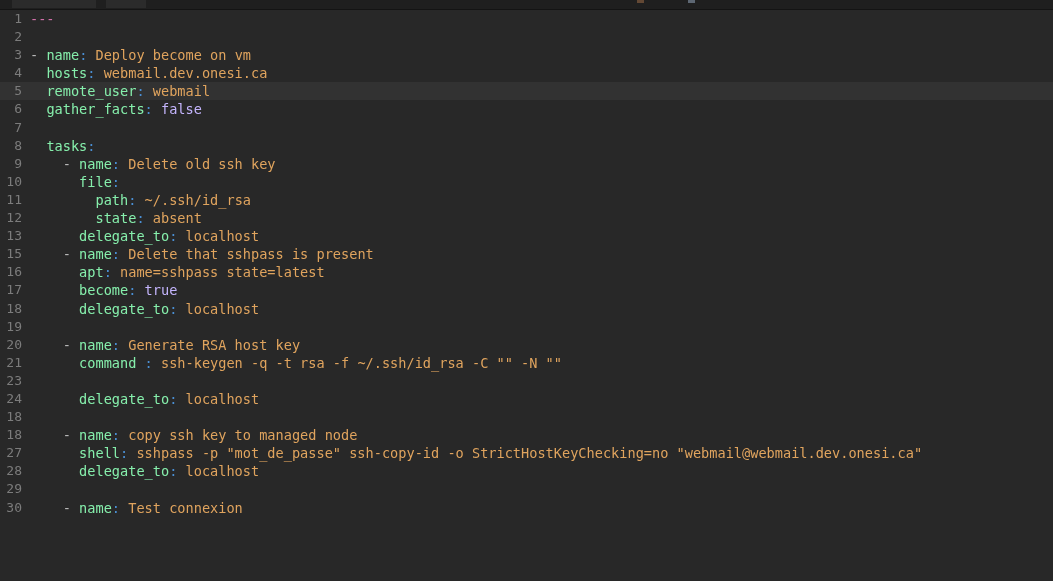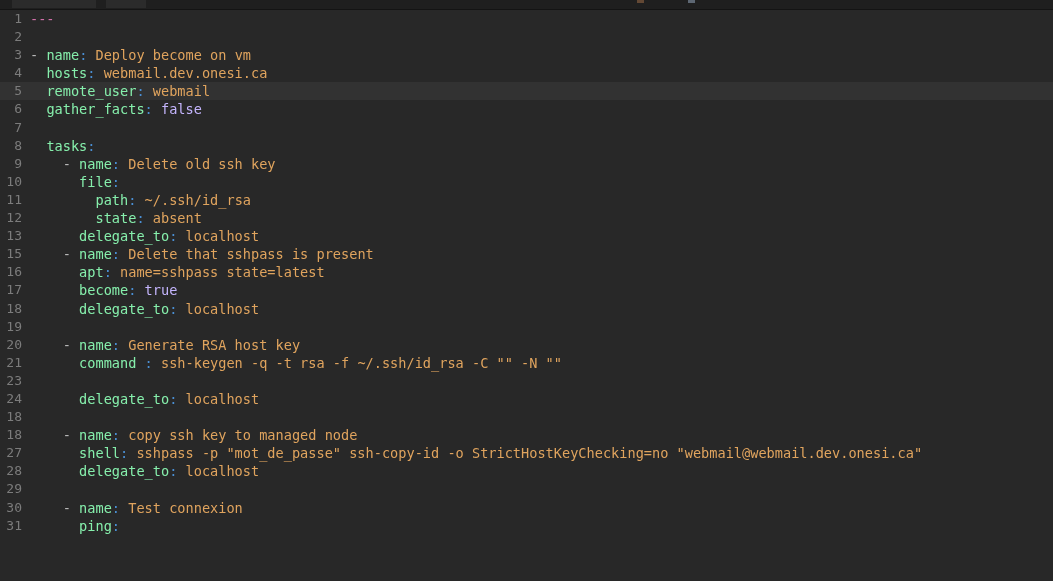--- a/index.html
+++ b/index.html
@@ -126,15 +126,14 @@
       <div class="code-line"><span class="gutter-num">20</span><span class="code-text"><span class="t-dash">    - </span><span class="t-key">name</span><span class="t-punc">:</span><span class="t-val"> Generate RSA host key</span></span></div>
       <div class="code-line"><span class="gutter-num">21</span><span class="code-text"><span class="t-plain">      </span><span class="t-key">command</span><span class="t-punc"> :</span><span class="t-val"> ssh-keygen -q -t rsa -f ~/.ssh/id_rsa -C "" -N ""</span></span></div>
       <div class="code-line"><span class="gutter-num">23</span></div>
       <div class="code-line"><span class="gutter-num">24</span><span class="code-text"><span class="t-plain">      </span><span class="t-key">delegate_to</span><span class="t-punc">:</span><span class="t-val"> localhost</span></span></div>
       <div class="code-line"><span class="gutter-num">18</span><span class="code-text"></span></div>
       <div class="code-line"><span class="gutter-num">18</span><span class="code-text"><span class="t-dash">    - </span><span class="t-key">name</span><span class="t-punc">:</span><span class="t-val"> copy ssh key to managed node</span></span></div>
       <div class="code-line"><span class="gutter-num">27</span><span class="code-text"><span class="t-plain">      </span><span class="t-key">shell</span><span class="t-punc">:</span><span class="t-val"> sshpass -p "mot_de_passe" ssh-copy-id -o StrictHostKeyChecking=no "webmail@webmail.dev.onesi.ca"</span></span></div>
       <div class="code-line"><span class="gutter-num">28</span><span class="code-text"><span class="t-plain">      </span><span class="t-key">delegate_to</span><span class="t-punc">:</span><span class="t-val"> localhost</span></span></div>
       <div class="code-line"><span class="gutter-num">29</span><span class="code-text"></span></div>
       <div class="code-line"><span class="gutter-num">30</span><span class="code-text"><span class="t-dash">    - </span><span class="t-key">name</span><span class="t-punc">:</span><span class="t-val"> Test connexion</span></span></div>
-      <div class="code-line"><span class="gutter-num">31</span><span class="code-text"><span class="t-plain">      </span><span class="t-key">ping</span><span class="t-punc">:</span></span></div>
     </div>
 </div>
 
 </body></html>

